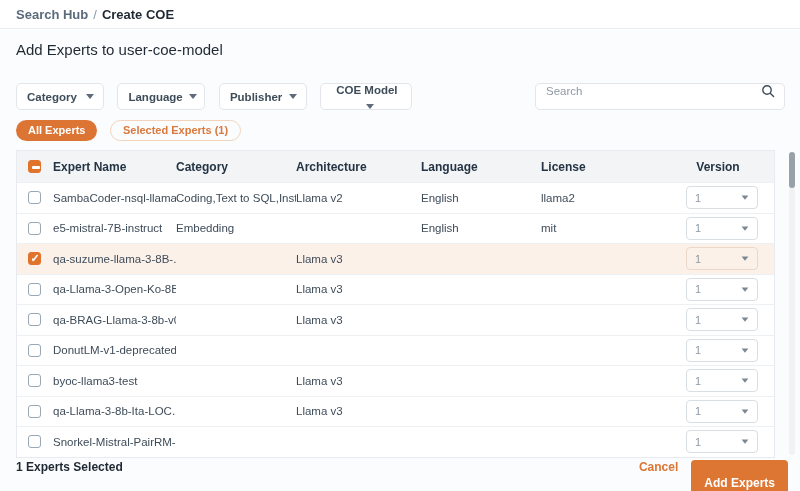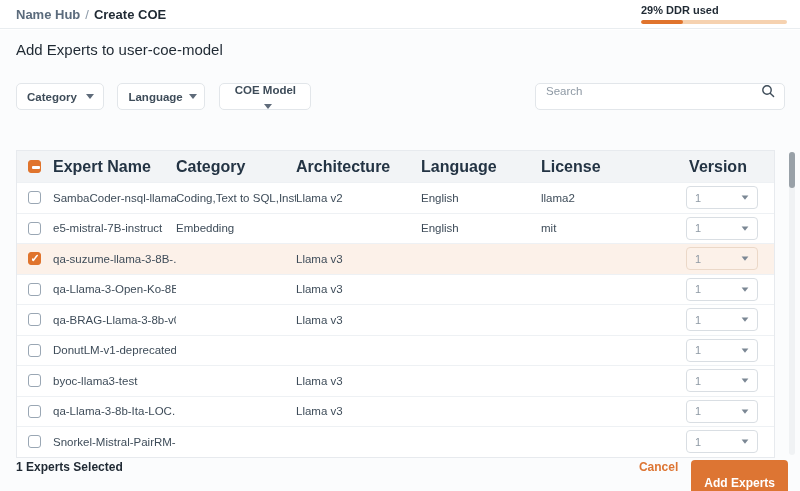--- a/index.html
+++ b/index.html
@@ -47,21 +47,21 @@
   .chip.active { background:#DC7434; color:#fff; }
   .chip.ghost { border:1px solid #F2D4BC; color:#D9793E; background:transparent;
     margin-left:8px; line-height:19px; }
 
   
   .table { position:absolute; top:120px; left:16px; width:759px; background:#fff;
     border:1px solid #E7EAEE; }
   .trow, .thead { display:grid;
     grid-template-columns:36px 123px 120px 125px 120px 145px 1fr;
     align-items:center; }
-  .thead { height:31px; background:#F2F4F6; font-size:16px; font-weight:700; color:#243444; }
+  .thead { height:31px; background:#F2F4F6; font-size:12px; font-weight:700; color:#243444; }
   .trow { height:30.5px; border-top:1px solid #EEF1F4; font-size:11.5px; color:#3E4C59;
     background:#fff; }
   .trow.selected { background:#FCF1E9; }
   .cell { overflow:hidden; white-space:nowrap; text-overflow:clip; padding-right:6px; }
   .c-ver-h { text-align:center; padding-right:24px; }
   .cb { width:13px; height:13px; border:1.5px solid #9AA7B4; border-radius:3px;
     margin-left:11px; background:#fff; display:block; position:relative; cursor:pointer; }
   .cb.indeterminate, .cb.checked { background:#E0742D; border-color:#E0742D; }
   .cb.indeterminate::after { content:""; position:absolute; left:2.5px; top:5px;
     width:8px; height:2.5px; background:#fff; border-radius:1px; }
@@ -84,56 +84,58 @@
   .foot-summary { font-size:12px; font-weight:700; color:#1F2933; flex:1; }
   .cancel { font-size:12px; font-weight:600; color:#DD7533; margin-right:13px; cursor:pointer; }
   .add-btn { background:#DD7533; color:#fff; border:none; border-radius:4px;
     padding:16px 13px; font-size:12px; font-weight:600; font-family:inherit; cursor:pointer; }
 </style>
 </head>
 <body>
 
 <div class="topbar">
   <div class="breadcrumb">
-    <span class="crumb-parent">Name Hub</span><span class="crumb-sep">/</span><span class="crumb-current">Create COE</span>
-  </div>
-  <div class="ddr">
-    <div class="ddr-label">29% DDR used</div>
-    <div class="ddr-track">
-      <div class="ddr-fill" style="width: 29%;"></div>
-    </div>
+    <span class="crumb-parent">Search Hub</span><span class="crumb-sep">/</span><span class="crumb-current">Create COE</span>
   </div>
 </div>
 
 <div class="page">
 
   <div class="page-title">Add Experts to user-coe-model</div>
 
   <div class="filters">
     <div class="dd">
       <span>Category</span>
       <span class="caret"></span>
     </div>
     <div class="dd">
       <span>Language</span>
+      <span class="caret"></span>
+    </div>
+    <div class="dd">
+      <span>Publisher</span>
       <span class="caret"></span>
     </div>
     <div class="dd wide">
       <span>COE Model</span>
       <span class="caret"></span>
     </div>
     <div class="search">
       <input type="text" placeholder="Search" style="">
       <svg width="14" height="14" viewBox="0 0 14 14">
         <circle cx="6" cy="6" r="4.2" fill="none" stroke="#3E4C59" stroke-width="1.4"></circle>
         <line x1="9.2" y1="9.2" x2="12.6" y2="12.6" stroke="#3E4C59" stroke-width="1.4" stroke-linecap="round"></line>
       </svg>
     </div>
   </div>
 
+  <div class="chips">
+    <span class="chip active">All Experts</span>
+    <span class="chip ghost">Selected Experts (1)</span>
+  </div>
 
   <div class="table">
     <div class="thead">
       <div class="cell">
           <span class="cb indeterminate"></span>
         </div>
       <div class="cell">Expert Name</div>
       <div class="cell">Category</div>
       <div class="cell">Architecture</div>
       <div class="cell">Language</div>

